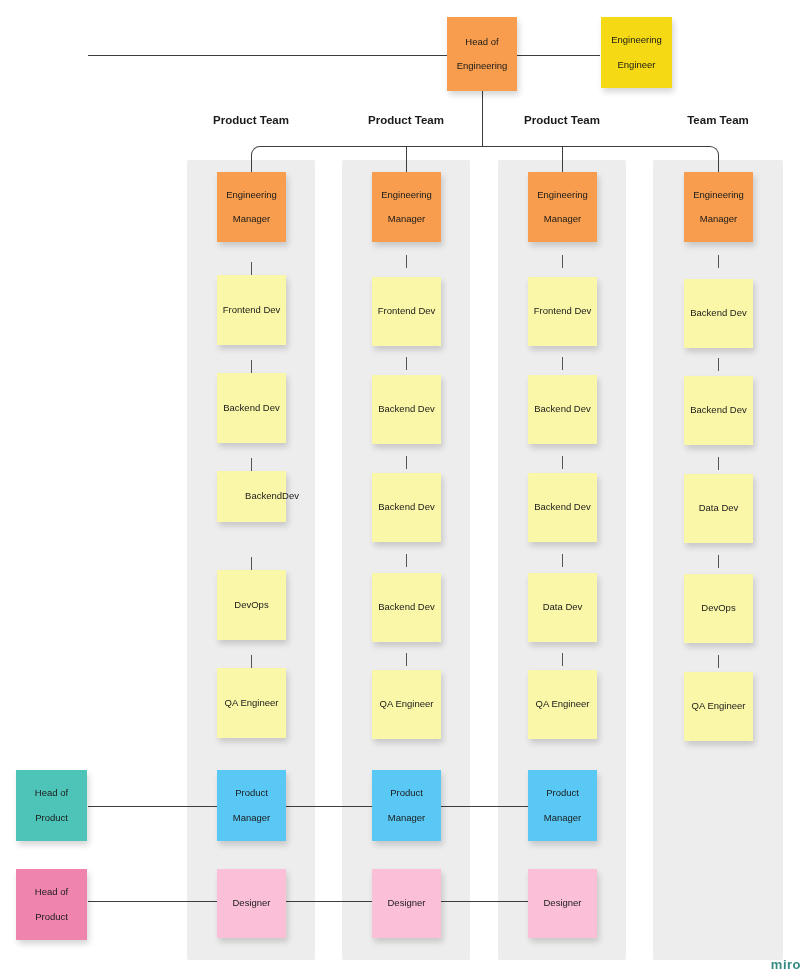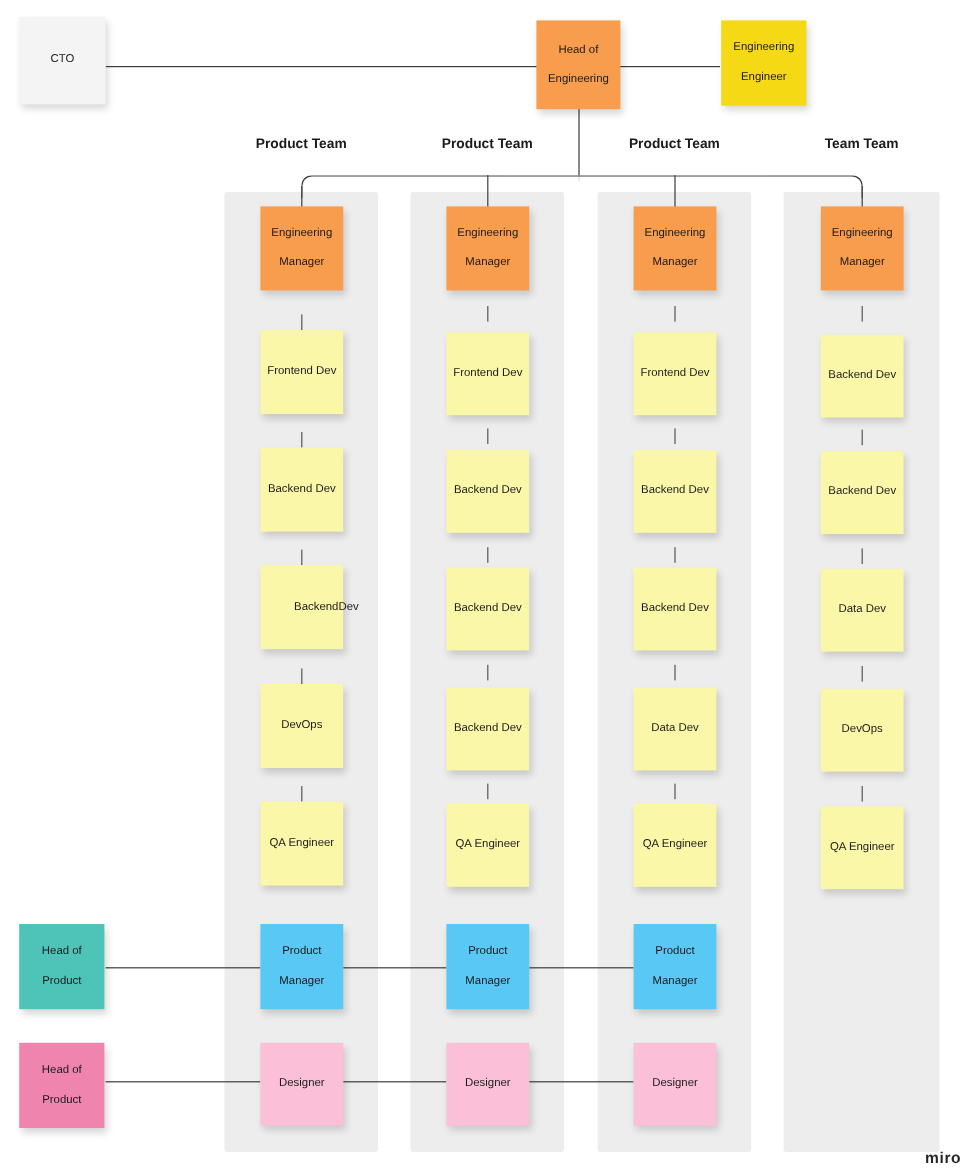--- a/index.html
+++ b/index.html
@@ -86,21 +86,21 @@
     white-space: nowrap;
   }
 
   
   .watermark {
     position: absolute;
     right: 10px;
     bottom: 8px;
     font-size: 13px;
     font-weight: bold;
-    color: #000000;
+    color: #0f766e;
     letter-spacing: 0.5px;
     opacity: .85;
   }
 </style>
 </head>
 <body>
 
 <div id="board">
 
   <div class="panel" style="left:187px; top:160px; width:128px; height:800px;"></div>
@@ -122,23 +122,20 @@
 
   <div class="line-v" style="left:406px; top:146px; height:27px;"></div>
 
   <div class="line-v" style="left:562px; top:146px; height:27px;"></div>
 
   <div class="elbow" style="left:482px; top:146px; width:236px; height:18px;
               border-right-width:1.3px; border-top-width:1.3px;
               border-top-right-radius:9px;"></div>
   <div class="line-v" style="left:718px; top:155px; height:18px;"></div>
 
-  <div class="sticky s-white" style="left:16px; top:14px; width:72px; height:73px;">
-    <span>CTO</span>
-  </div>
 
   <div class="sticky s-orange" style="left:447px; top:17px; width:70px; height:74px;">
     <span>
       <span>Head of</span><br>
       <span>Engineering</span>
     </span>
   </div>
 
   <div class="sticky s-yellowb" style="left:601px; top:17px; width:71px; height:71px;">
     <span>
@@ -160,21 +157,21 @@
   </div>
   <div class="line-vlight" style="left:251px; top:262px; height:13px;"></div>
   <div class="sticky s-yellow" style="left:217px; top:275px; width:69px; height:70px;">
     <span>Frontend Dev</span>
   </div>
   <div class="line-vlight" style="left:251px; top:360px; height:13px;"></div>
   <div class="sticky s-yellow" style="left:217px; top:373px; width:69px; height:70px;">
     <span>Backend Dev</span>
   </div>
   <div class="line-vlight" style="left:251px; top:458px; height:13px;"></div>
-  <div class="sticky s-yellow" style="left:217px; top:471px; width:69px; height:70px;padding-left:45px;">
+  <div class="sticky s-yellow" style="left:217px; top:471px; width:69px; height:51px;padding-left:45px;">
     <span>BackendDev</span>
   </div>
   <div class="line-vlight" style="left:251px; top:557px; height:13px;"></div>
   <div class="sticky s-yellow" style="left:217px; top:570px; width:69px; height:70px;">
     <span>DevOps</span>
   </div>
   <div class="line-vlight" style="left:251px; top:655px; height:13px;"></div>
   <div class="sticky s-yellow" style="left:217px; top:668px; width:69px; height:70px;">
     <span>QA Engineer</span>
   </div>

